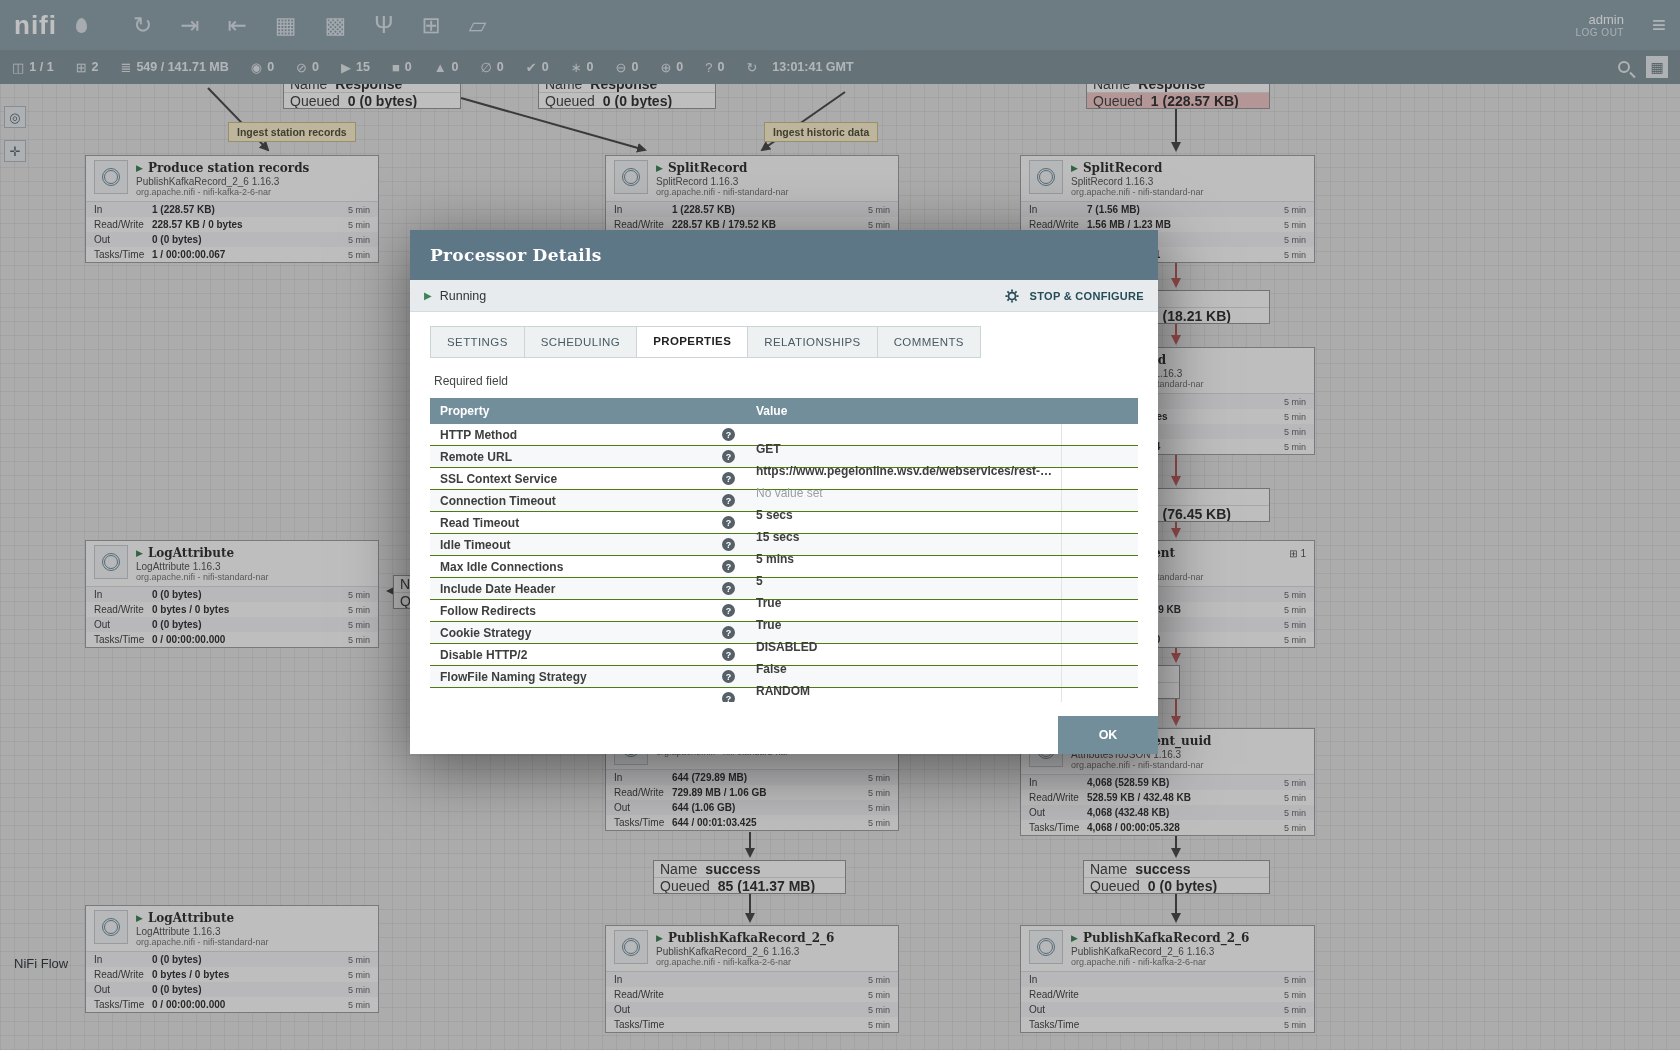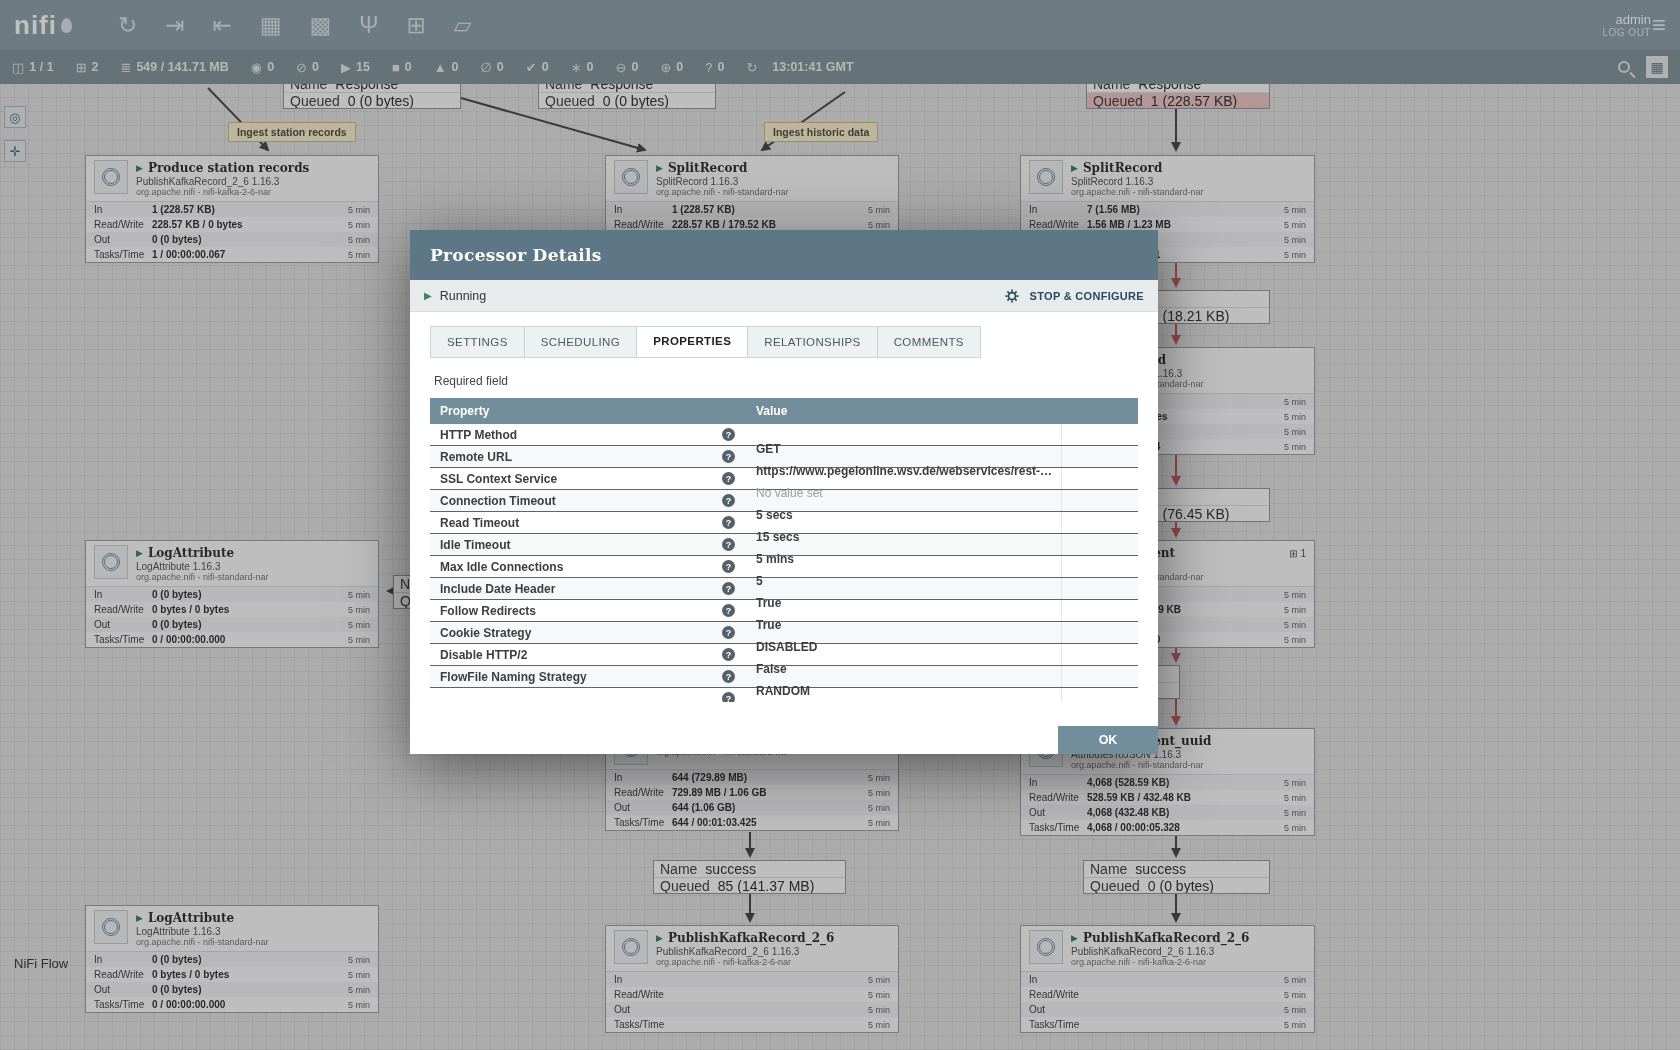--- a/index.html
+++ b/index.html
@@ -31,37 +31,37 @@
   .stat-row { display:flex; align-items:center; padding:0 8px; height:15px; font-size:10px; color:#444; }
   .stat-row:nth-child(odd) { background:#f4f5f6; }
   .stat-label { width:58px; flex:none; }
   .stat-value { font-weight:bold; color:#333; flex:1; white-space:nowrap; overflow:hidden; }
   .stat-window { color:#666; font-size:9px; padding-left:6px; }
 
   .clabel { position:absolute; background:#fcfcfc; border:1px solid #95989b; font-size:14px; color:#444; overflow:hidden; }
   .cl-row { display:flex; align-items:center; gap:8px; padding:0 6px; height:16px; white-space:nowrap; }
   .cl-row + .cl-row { border-top:1px solid #ddd; }
   .cl-row.alert { background:#f0c7c7; }
-  .cl-v { font-weight:normal; color:#333; }
+  .cl-v { font-weight:bold; color:#333; }
 
   .flabel { position:absolute; background:#fbf2cd; border:1px solid #cbbd8b; font-size:10.5px; font-weight:bold; color:#55503f; padding:3px 8px; white-space:nowrap; }
 
   #palette { position:absolute; left:4px; top:106px; display:flex; flex-direction:column; gap:12px; }
   .pal-btn { width:22px; height:22px; background:#e7ebed; border:1px solid #b2bcc1; color:#5a6a72; font-size:13px; display:flex; align-items:center; justify-content:center; cursor:pointer; }
 
   #breadcrumb { position:absolute; left:14px; top:956px; font-size:13px; color:#343a3d; cursor:pointer; }
 
   
   #topbar { position:absolute; left:0; top:0; width:100%; height:50px; background:#8fa3ac; z-index:2;
     display:flex; align-items:center; padding:0 14px; }
-  .logo { display:flex; align-items:baseline; gap:4px; margin-right:46px; color:#fff; font-weight:bold; font-size:26px; letter-spacing:1px;text-align:right; }
+  .logo { display:flex; align-items:baseline; gap:19px; margin-right:46px; color:#fff; font-weight:bold; font-size:26px; letter-spacing:1px;text-align:right; }
   .drop { width:11px; height:15px; background:#dde5e8; border-radius:50% 50% 50% 50% / 62% 62% 38% 38%; align-self:center; }
   #toolbar { display:flex; align-items:center; gap:28px; }
   .tool-icon { font-size:23px; color:#dce4e8; cursor:pointer; }
-  .hdr-right { margin-left:auto; display:flex; align-items:center; gap:1px; }
+  .hdr-right { margin-left:auto; display:flex; align-items:center; gap:28px; }
   .who { text-align:right; color:#fff; }
   .who .user { font-size:13px; }
   .who .logout { font-size:10px; color:#e2e8eb; letter-spacing:0.5px; cursor:pointer; }
   .burger { font-size:24px; color:#e8eef0; cursor:pointer; }
 
   #statusbar { position:absolute; left:0; top:50px; width:100%; height:34px; background:#85979e; z-index:2;
     display:flex; align-items:center; padding:0 12px; color:#eef2f3; font-size:13px; }
   #sb-items { display:flex; align-items:center; gap:22px; }
   .sb-item { display:flex; align-items:center; gap:5px; white-space:nowrap; }
   .sb-icon { font-size:13px; color:#e4eaec; }
@@ -94,21 +94,21 @@
   .prop-row { display:flex; align-items:center; height:22px; border-bottom:1px solid #4d7c0f; font-size:12px; cursor:default; }
   .prop-row:nth-child(even) { background:#f7f8f9; }
   .prop-name-cell { width:315px; flex:none; display:flex; align-items:center; padding-left:10px; }
   .prop-name { font-weight:bold; color:#3e3e3e; flex:1; white-space:nowrap; overflow:hidden; }
   .help-icon { width:13px; height:13px; flex:none; border-radius:50%; background:#556068; color:#fff; font-size:9px; font-weight:bold;
     display:flex; align-items:center; justify-content:center; margin-right:10px; cursor:pointer; }
   .prop-value-cell { flex:1; padding-left:11px; align-self:stretch; display:flex; align-items:flex-end; min-width:0;margin-top:32px; }
   .prop-value { font-weight:bold; color:#3e3e3e; white-space:nowrap; overflow:hidden; text-overflow:ellipsis; max-width:300px; }
   .prop-value.empty { font-weight:normal; color:#9aa0a3; }
   .prop-gutter { width:77px; flex:none; align-self:stretch; border-left:1px solid #e2e5e7; }
-  .ok-btn { position:absolute; right:0; bottom:0; width:100px; height:28px; background:#728e9b; color:#fff; font-weight:bold; font-size:12.5px;
+  .ok-btn { position:absolute; right:0; bottom:0; width:100px; height:38px; background:#728e9b; color:#fff; font-weight:bold; font-size:12.5px;
     border:none; font-family:"Liberation Sans",sans-serif; cursor:pointer; }
 </style>
 </head>
 <body>
 
 <div id="canvas">
   <svg id="edges" width="1680" height="1050">
     <defs>
       <marker id="ah-dark" markerWidth="5" markerHeight="5" refX="4" refY="2.5" orient="auto">
         <path d="M0,0 L5,2.5 L0,5 Z" fill="#4a4a4a"></path>

